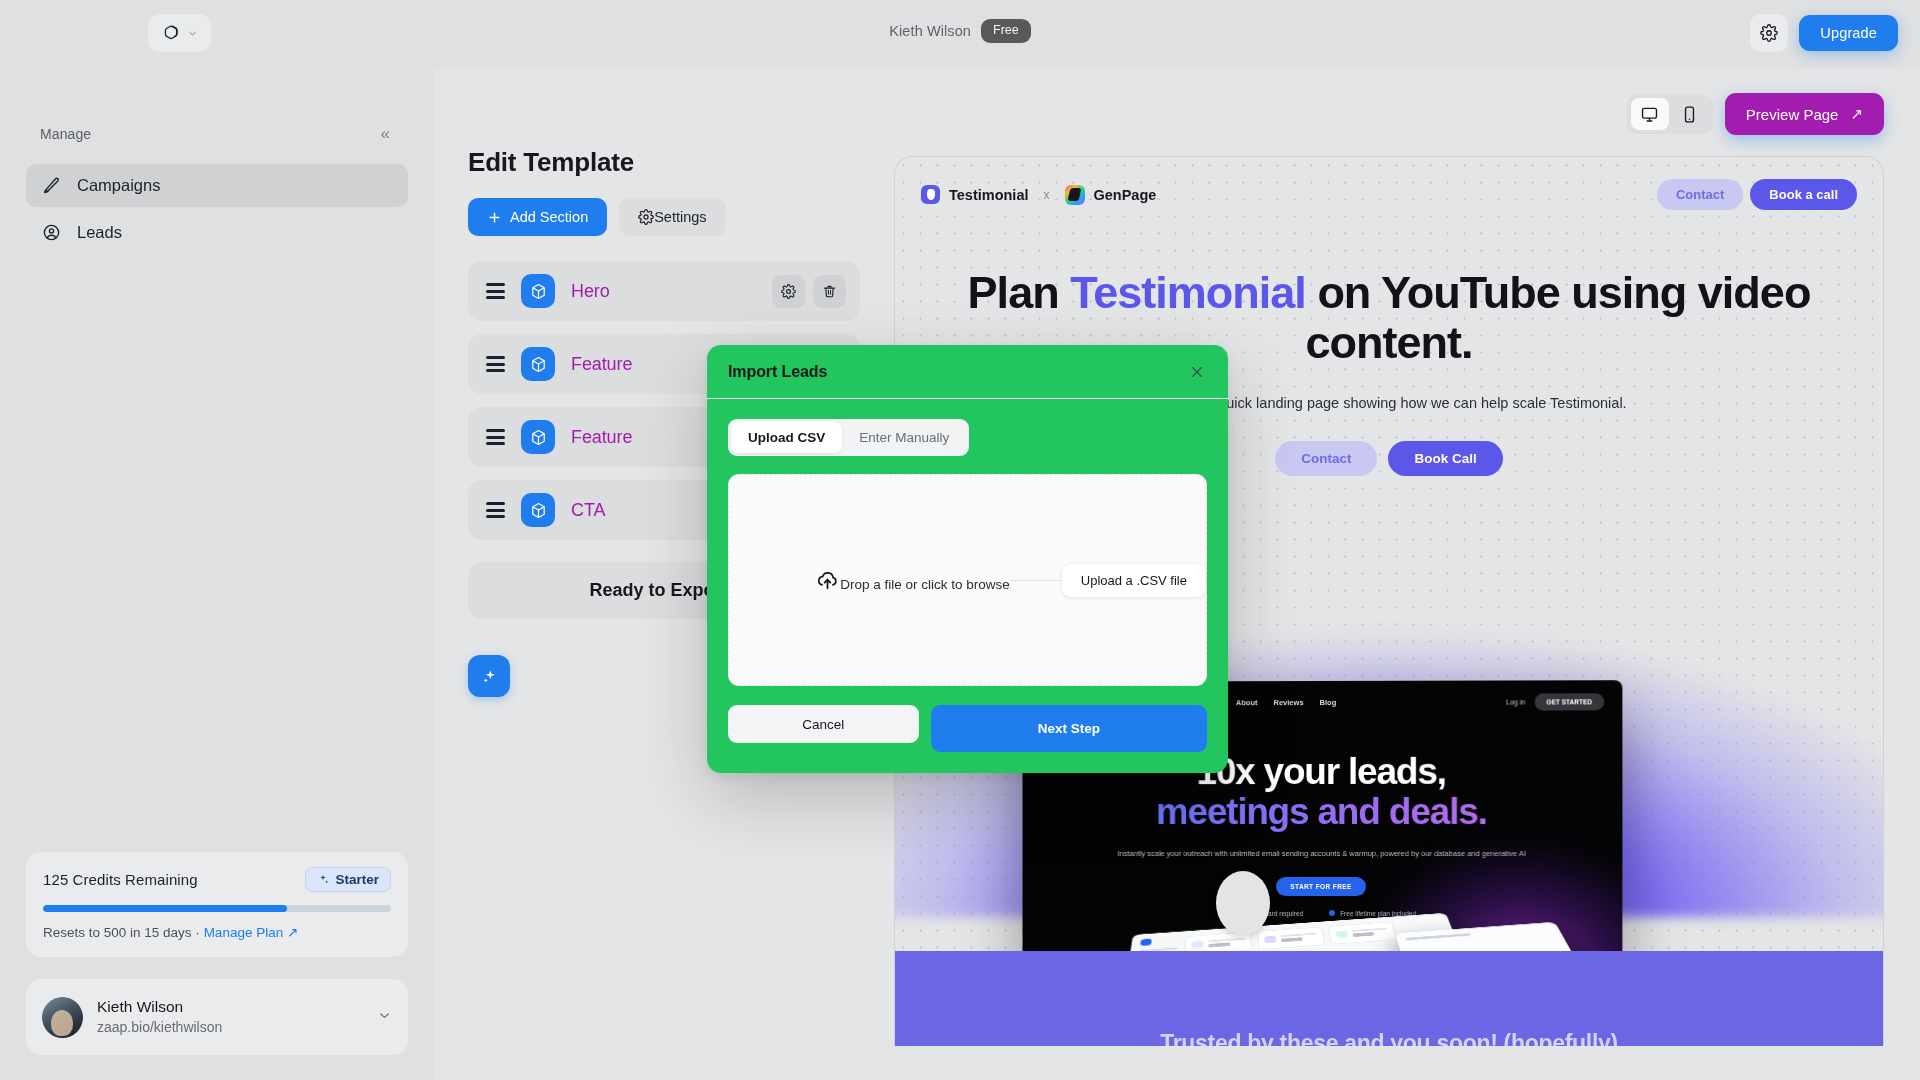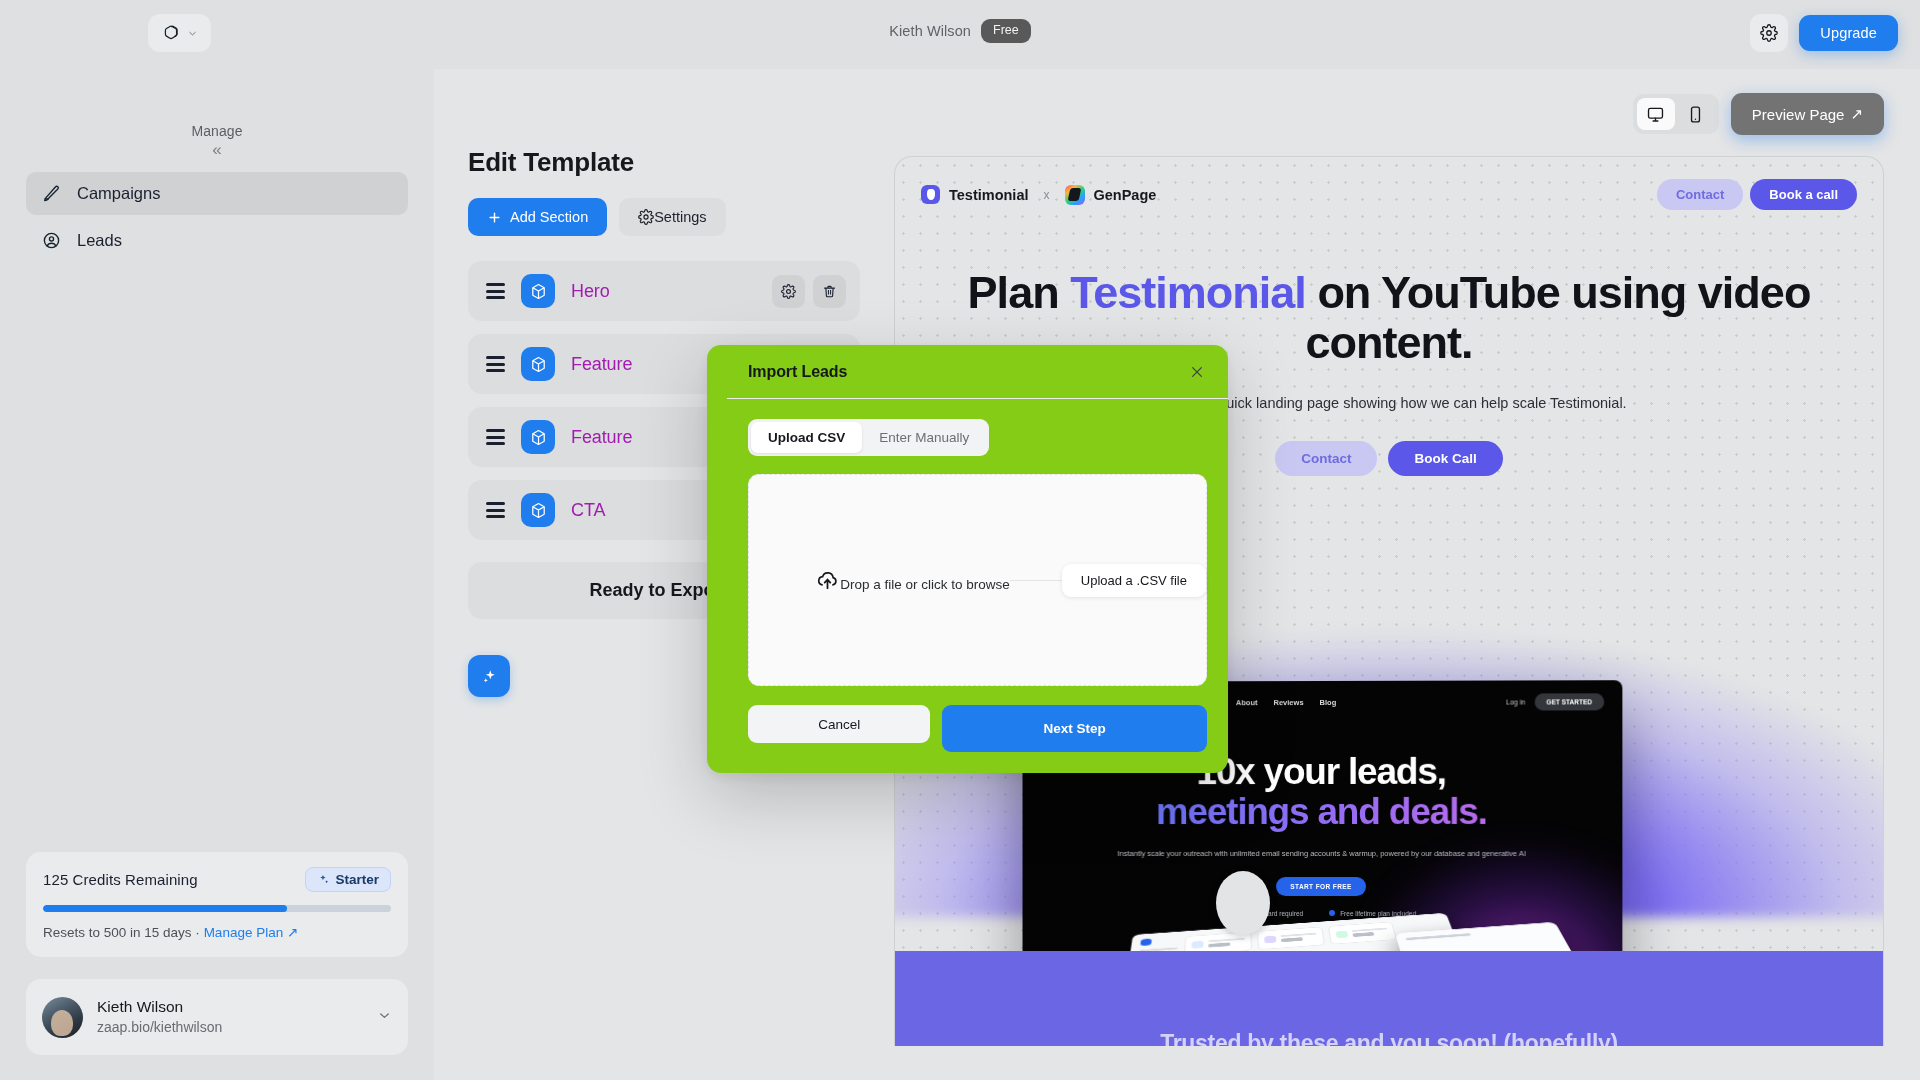--- a/index.html
+++ b/index.html
@@ -52,22 +52,21 @@
     box-shadow: 0 4px 14px rgba(31,125,237,.35);
   }
 
   
   .sidebar {
     position: absolute; left: 0; top: 69px; width: 434px; height: 1011px;
     background: #dfe0e1; padding: 0 26px;
   }
   .sidebar-head {
     display: flex; align-items: center; justify-content: space-between;
-    padding: 54px 14px 12px 14px;
-    flex-direction: column;
+    padding: 54px 14px 20px 14px;
   }
   .sidebar-label { font-size: 14px; color: #5b5f63; letter-spacing: .1px; }
   .collapse-btn { color: #7c8084; font-size: 17px; cursor: pointer; line-height: 1; padding: 2px 4px;}
   .nav-item {
     display: flex; align-items: center; gap: 16px;
     height: 43px; padding: 0 15px; border-radius: 10px;
     font-size: 16.5px; color: #1b2030; cursor: pointer; margin-bottom: 4px;
   }
   .nav-item.active { background: #d0d1d3; }
   .nav-ico { width: 20px; height: 20px; display: flex; align-items: center; justify-content: center; }
@@ -162,23 +161,23 @@
   .preview-toolbar { display: flex; justify-content: flex-end; align-items: center; gap: 12px; }
   .device-group {
     background: #dcdddf; border-radius: 11px; padding: 4px; display: flex; gap: 2px;
   }
   .device-btn {
     width: 38px; height: 32px; border-radius: 8px; display: flex;
     align-items: center; justify-content: center; cursor: pointer;
   }
   .device-btn.active { background: #fafafa; }
   .btn-preview {
-    background: #737373; color: #fff; border: none; border-radius: 11px;
+    background: #a21caf; color: #fff; border: none; border-radius: 11px;
     font-size: 15px; font-weight: 500; padding: 12px 21px; cursor: pointer;
-    display: flex; align-items: center; gap: 6px;
+    display: flex; align-items: center; gap: 12px;
     box-shadow: 0 5px 16px rgba(31,125,237,.38);
   }
 
   .preview-frame {
     margin-top: 21px; height: 890px; border-radius: 18px 18px 0 0;
     border: 1px solid #cfd0d2; border-bottom: none; background: #e4e5e6;
     overflow: hidden; position: relative;
   }
   
   .dots {
@@ -315,24 +314,23 @@
   }
   .pv-footer span {
     font-size: 23px; font-weight: 600; color: #d4d2fb; letter-spacing: -.3px;
     transform: translateY(11px);
   }
 
   
   .modal-overlay { position: absolute; inset: 0; z-index: 50; }
   .modal {
     position: absolute; left: 707px; top: 345px; width: 521px;
-    background: #84cc16; border-radius: 14px;
+    background: #22c55e; border-radius: 14px;
     box-shadow: 0 24px 70px rgba(0,0,0,.20), 0 4px 14px rgba(0,0,0,.08);
     overflow: hidden;
-    padding-left: 20px;
   }
   .modal-head {
     display: flex; align-items: center; justify-content: space-between;
     padding: 17px 21px 16px 21px; border-bottom: 1px solid #ededee;
   }
   .modal-title { font-size: 16px; font-weight: 600; color: #16181d; letter-spacing: -.1px; }
   .modal-close { cursor: pointer; color: #4c5055; display: flex; padding: 2px; }
   .modal-body { padding: 20px 21px 0 21px; }
   .tabs { display: inline-flex; background: #f2f3f4; border-radius: 9px; padding: 3px; }
   .tab {

